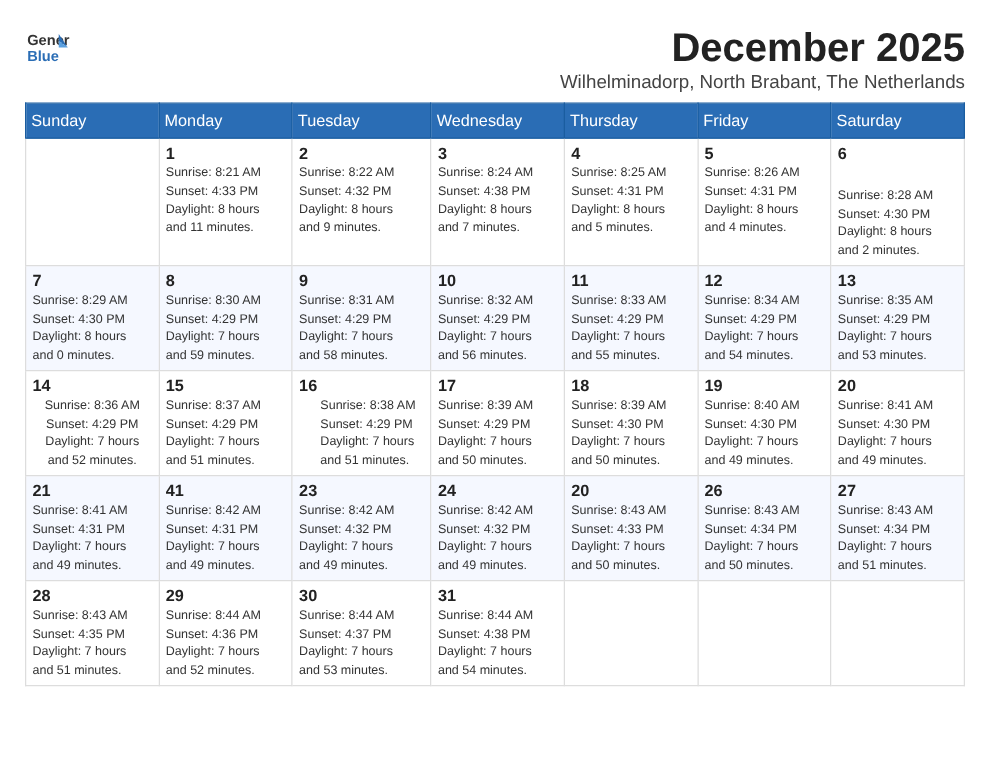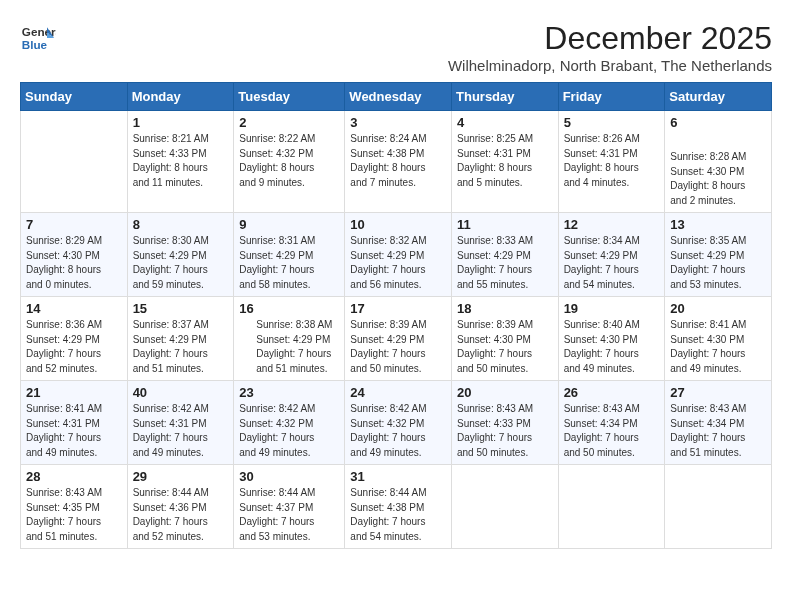--- a/index.html
+++ b/index.html
@@ -23,37 +23,37 @@
     }
     .logo-icon {
       width: 36px;
       height: 36px;
     }
     .title-block {
       text-align: right;
     }
     .main-title {
       font-size: 32px;
-      font-weight: normal;
+      font-weight: bold;
       color: #222;
     }
     .subtitle {
       font-size: 15px;
       color: #444;
     }
     table {
       width: 100%;
       border-collapse: collapse;
       margin-top: 8px;
     }
     thead tr th {
       background: #2a6db5;
       color: #fff;
       font-size: 13px;
-      font-weight: bold;
+      font-weight: normal;
       padding: 6px 4px;
       text-align: left;
       border: 1px solid #1a5da0;
     }
     tbody tr td {
       vertical-align: top;
       border: 1px solid #ddd;
       padding: 4px 5px;
       font-size: 11px;
       color: #333;
@@ -202,21 +202,21 @@
           <span class="day-number">13</span>
           <div class="day-info" style="white-space: pre-line;">Sunrise: 8:35 AM
 Sunset: 4:29 PM
 Daylight: 7 hours
 and 53 minutes.</div>
         </td>
       </tr>
       <tr>
         <td>
           <span class="day-number">14</span>
-          <div class="day-info" style="white-space: pre-line;">Sunrise: 8:36 AM
+          <div class="day-info" style="white-space: pre-line; text-align: center;">Sunrise: 8:36 AM
 Sunset: 4:29 PM
 Daylight: 7 hours
 and 52 minutes.</div>
         </td>
         <td>
           <span class="day-number">15</span>
           <div class="day-info" style="white-space: pre-line;">Sunrise: 8:37 AM
 Sunset: 4:29 PM
 Daylight: 7 hours
 and 51 minutes.</div>
@@ -259,21 +259,21 @@
       </tr>
       <tr>
         <td>
           <span class="day-number">21</span>
           <div class="day-info" style="white-space: pre-line;">Sunrise: 8:41 AM
 Sunset: 4:31 PM
 Daylight: 7 hours
 and 49 minutes.</div>
         </td>
         <td>
-          <span class="day-number">40</span>
+          <span class="day-number">41</span>
           <div class="day-info" style="white-space: pre-line;">Sunrise: 8:42 AM
 Sunset: 4:31 PM
 Daylight: 7 hours
 and 49 minutes.</div>
         </td>
         <td>
           <span class="day-number">23</span>
           <div class="day-info" style="white-space: pre-line;">Sunrise: 8:42 AM
 Sunset: 4:32 PM
 Daylight: 7 hours

